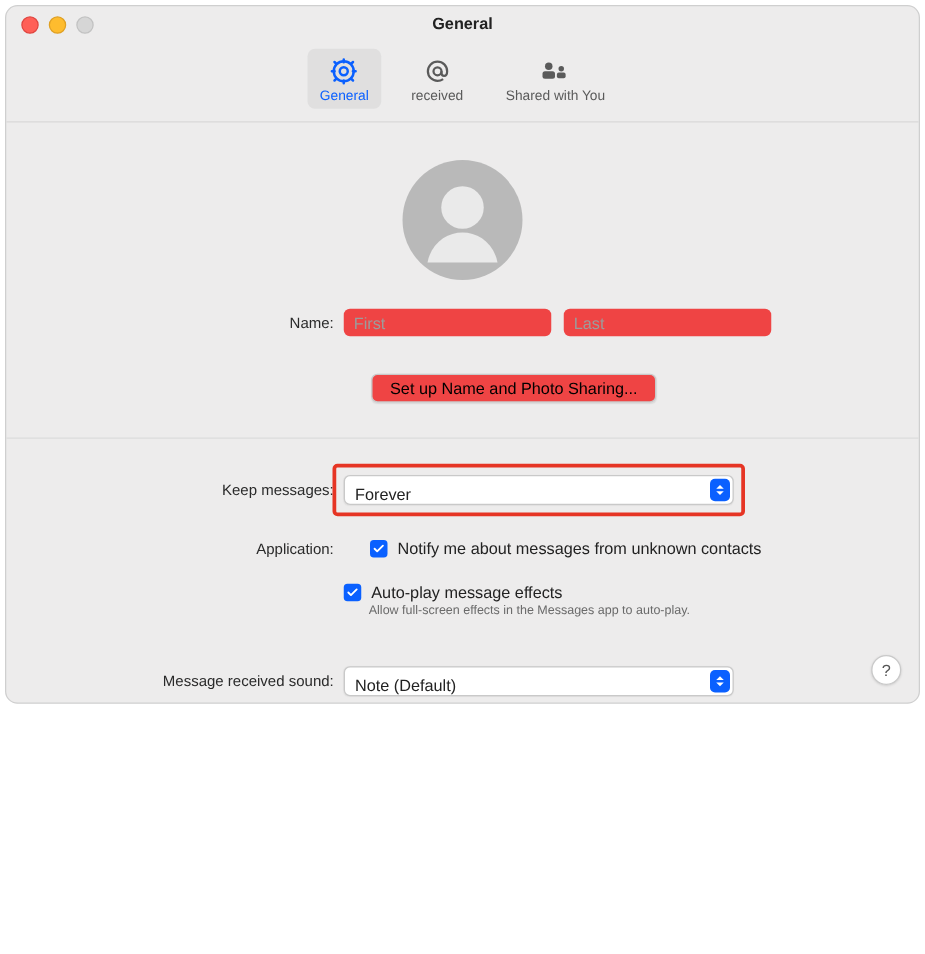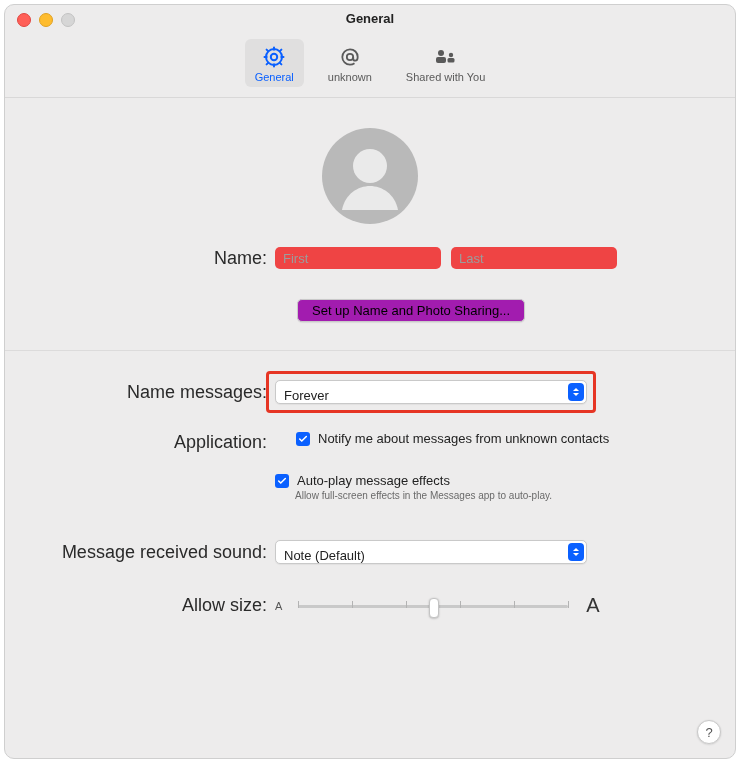--- a/index.html
+++ b/index.html
@@ -9,21 +9,21 @@
     height: 763px;
     background: #fff;
     font-family: -apple-system, "Helvetica Neue", Helvetica, Arial, sans-serif;
     font-size: 13px;
     color: #222;
     -webkit-font-smoothing: antialiased;
   }
   .window {
     box-sizing: border-box;
     width: 732px;
-    height: 755px;
+    height: 559px;
     margin: 4px;
     border: 1px solid #cfcfcf;
     border-radius: 10px;
     background: #edecec;
     overflow: hidden;
     position: relative;
   }
   
   .titlebar {
     height: 28px;
@@ -89,37 +89,37 @@
   }
   .row {
     display: flex;
     align-items: center;
     margin-top: 20px;
   }
   .label-col {
     width: 232px;
     text-align: right;
     padding-right: 8px;
-    font-size: 18px;
+    font-size: 12px;
     color: #2a2a2a;
   }
   .field-col { flex: 1; display:flex; gap:10px; }
   .textfield {
     background: #ef4444;
     border: none;
     border-radius: 5px;
     height: 22px;
     padding: 0 8px;
     font-size: 13px;
     color: #333;
     width: 150px;
   }
   .textfield::placeholder { color: #9c9c9c; }
   .btn {
-    background: #a21caf;
+    background: #ef4444;
     border: 0.5px solid #c9c9c9;
     border-radius: 5px;
     padding: 3px 14px;
     font-size: 13px;
     box-shadow: 0 0.5px 1px rgba(0,0,0,0.08);
     cursor: default;
   }
   .section-divider {
     border: none;
     border-top: 1px solid #dcdbdb;
@@ -224,21 +224,21 @@
       </span>
       <span class="tlabel">General</span>
     </div>
     <div class="tab">
       <span class="icon">
         <svg width="24" height="24" viewBox="0 0 24 24" fill="none" stroke="#5a5a5a" stroke-width="1.8">
           <circle cx="12" cy="12" r="3.2"></circle>
           <path d="M15.2 12v1.4c0 1.3.9 2.3 2.1 2.3 1.6 0 2.4-1.5 2.4-3.7 0-4.4-3.4-7.7-7.7-7.7S4.3 7.7 4.3 12s3.4 7.7 7.7 7.7c1.7 0 3.2-.5 4.5-1.4"></path>
         </svg>
       </span>
-      <span class="tlabel">unknown</span>
+      <span class="tlabel">received</span>
     </div>
     <div class="tab">
       <span class="icon">
         <svg width="26" height="24" viewBox="0 0 26 24" fill="#5a5a5a">
           <circle cx="8" cy="8" r="3"></circle>
           <rect x="3" y="12" width="10" height="6" rx="2"></rect>
           <circle cx="18" cy="10" r="2.2"></circle>
           <rect x="14.5" y="13" width="7" height="4.5" rx="1.5"></rect>
         </svg>
       </span>
@@ -268,21 +268,21 @@
     <div class="row">
       <div class="label-col"></div>
       <div class="field-col" style="margin-top:10px; margin-left:22px;">
         <button class="btn">Set up Name and Photo Sharing...</button>
       </div>
     </div>
 
     <hr class="section-divider">
 
     <div class="row" style="margin-top:4px;">
-      <div class="label-col">Name messages:</div>
+      <div class="label-col">Keep messages:</div>
       <div class="field-col">
         <span class="highlight-keep">
           <div class="popup">
             <span>Forever</span>
             <span class="stepper"></span>
           </div>
         </span>
       </div>
     </div>
 

